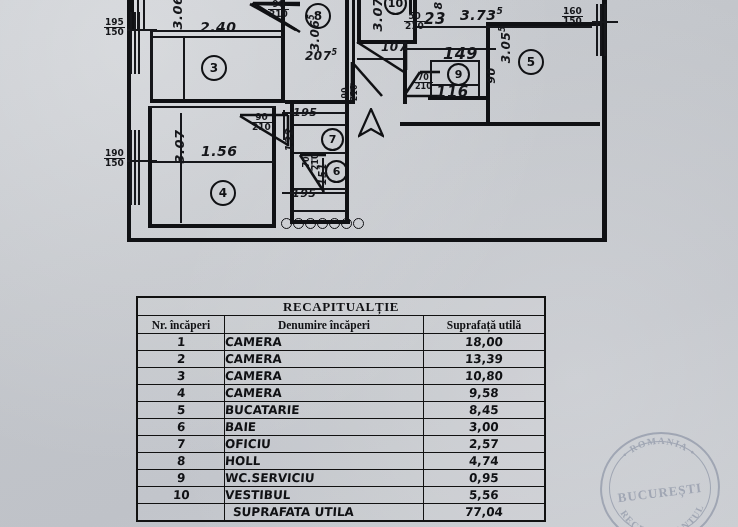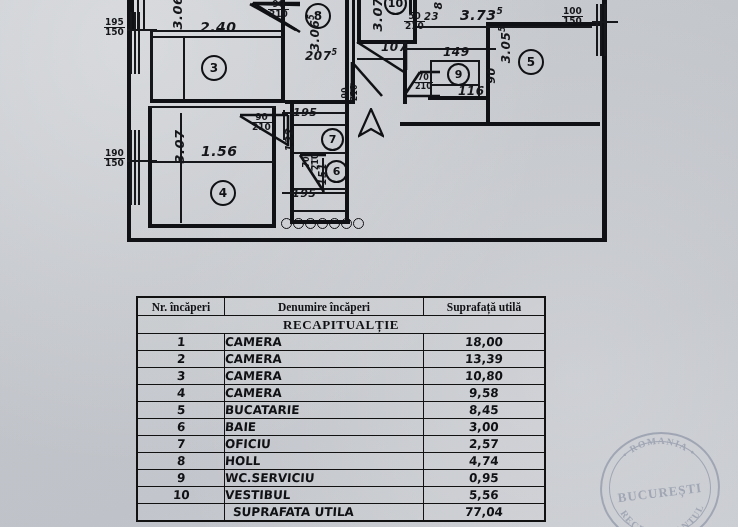--- a/index.html
+++ b/index.html
@@ -241,40 +241,40 @@
   <div class="ink hand sl" style="left:460px;top:7px;font-size:14px;"><span>3.73</span><sup style="font-size:9px">5</sup></div>
 
   <div class="ink hand sl vert" style="left:160px;top:6px;font-size:13px;transform:rotate(-90deg);"><span>3.06</span></div>
   <div class="ink hand sl vert" style="left:162px;top:140px;font-size:13px;transform:rotate(-90deg);"><span>3.07</span></div>
   <div class="ink hand sl vert" style="left:360px;top:8px;font-size:13px;transform:rotate(-90deg);"><span>3.07</span></div>
   <div class="ink hand sl vert" style="left:296px;top:26px;font-size:12px;transform:rotate(-90deg);"><span>3.06</span><sup style="font-size:8px">5</sup></div>
   <div class="ink hand sl vert" style="left:487px;top:38px;font-size:12px;transform:rotate(-90deg);"><span>3.05</span><sup style="font-size:8px">5</sup></div>
 
   <div class="ink hand sl" style="left:305px;top:49px;font-size:12px;"><span>207</span><sup style="font-size:8px">5</sup></div>
   <div class="ink hand sl" style="left:381px;top:41px;font-size:12px;"><span>107</span></div>
-  <div class="ink hand sl" style="left:443px;top:46px;font-size:12px;"><span>149</span></div>
+  <div class="ink hand sl" style="left:443px;top:46px;font-size:16px;"><span>149</span></div>
   <div class="ink hand sl" style="left:293px;top:107px;font-size:11px;"><span>195</span></div>
   <div class="ink hand sl" style="left:292px;top:188px;font-size:11px;"><span>195</span></div>
   <div class="ink hand sl vert" style="left:277px;top:134px;font-size:11px;transform:rotate(-90deg);"><span>132</span></div>
   <div class="ink hand sl vert" style="left:312px;top:169px;font-size:10px;transform:rotate(-90deg);"><span>151</span></div>
-  <div class="ink hand sl" style="left:458px;top:85px;font-size:12px;"><span>116</span></div>
+  <div class="ink hand sl" style="left:436px;top:85px;font-size:15px;"><span>116</span></div>
   <div class="ink hand sl vert" style="left:483px;top:70px;font-size:11px;transform:rotate(-90deg);"><span>90</span></div>
-  <div class="ink hand sl" style="left:424px;top:12px;font-size:10px;font-style:italic;"><span>23</span></div>
+  <div class="ink hand sl" style="left:424px;top:12px;font-size:15px;font-style:italic;"><span>23</span></div>
   <div class="ink hand sl vert" style="left:434px;top:0px;font-size:11px;transform:rotate(-90deg);"><span>8</span></div>
 
   <div class="frac" style="left:104px;top:18px;">
     <span class="num">195</span>
       <span class="den">150</span>
   </div>
   <div class="frac" style="left:104px;top:149px;">
     <span class="num">190</span>
       <span class="den">150</span>
   </div>
   <div class="frac" style="left:562px;top:7px;">
-    <span class="num">100</span>
+    <span class="num">160</span>
       <span class="den">150</span>
   </div>
   <div class="frac" style="left:268px;top:0px;">
     <span class="num">90</span>
       <span class="den">210</span>
   </div>
   <div class="frac" style="left:251px;top:113px;">
     <span class="num">90</span>
       <span class="den">210</span>
   </div>
@@ -296,26 +296,26 @@
   </div>
 
   <svg id="north" width="26" height="30" viewBox="0 0 26 30">
     <path d="M13 1 L25 28 L13 21 L1 28 Z" fill="none" stroke="#101114" stroke-width="2.2"></path>
   </svg>
 </div>
 
 <table id="tbl">
   <tbody>
       <tr>
+    <td class="t-title" colspan="3">RECAPITUALȚIE</td>
+  </tr>
+  <tr>
     <th class="t-head c-no">Nr. încăperi</th>
     <th class="t-head c-name" style="text-align:center;padding-left:0">Denumire încăperi</th>
     <th class="t-head c-area">Suprafață utilă</th>
-  </tr>
-  <tr>
-    <td class="t-title" colspan="3">RECAPITUALȚIE</td>
   </tr>
   <tr>
         <td class="cell c-no"><span>1</span></td>
         <td class="cell c-name"><span>CAMERA</span></td>
         <td class="cell c-area"><span>18,00</span></td>
       </tr>
   <tr>
         <td class="cell c-no"><span>2</span></td>
         <td class="cell c-name"><span>CAMERA</span></td>
         <td class="cell c-area"><span>13,39</span></td>

